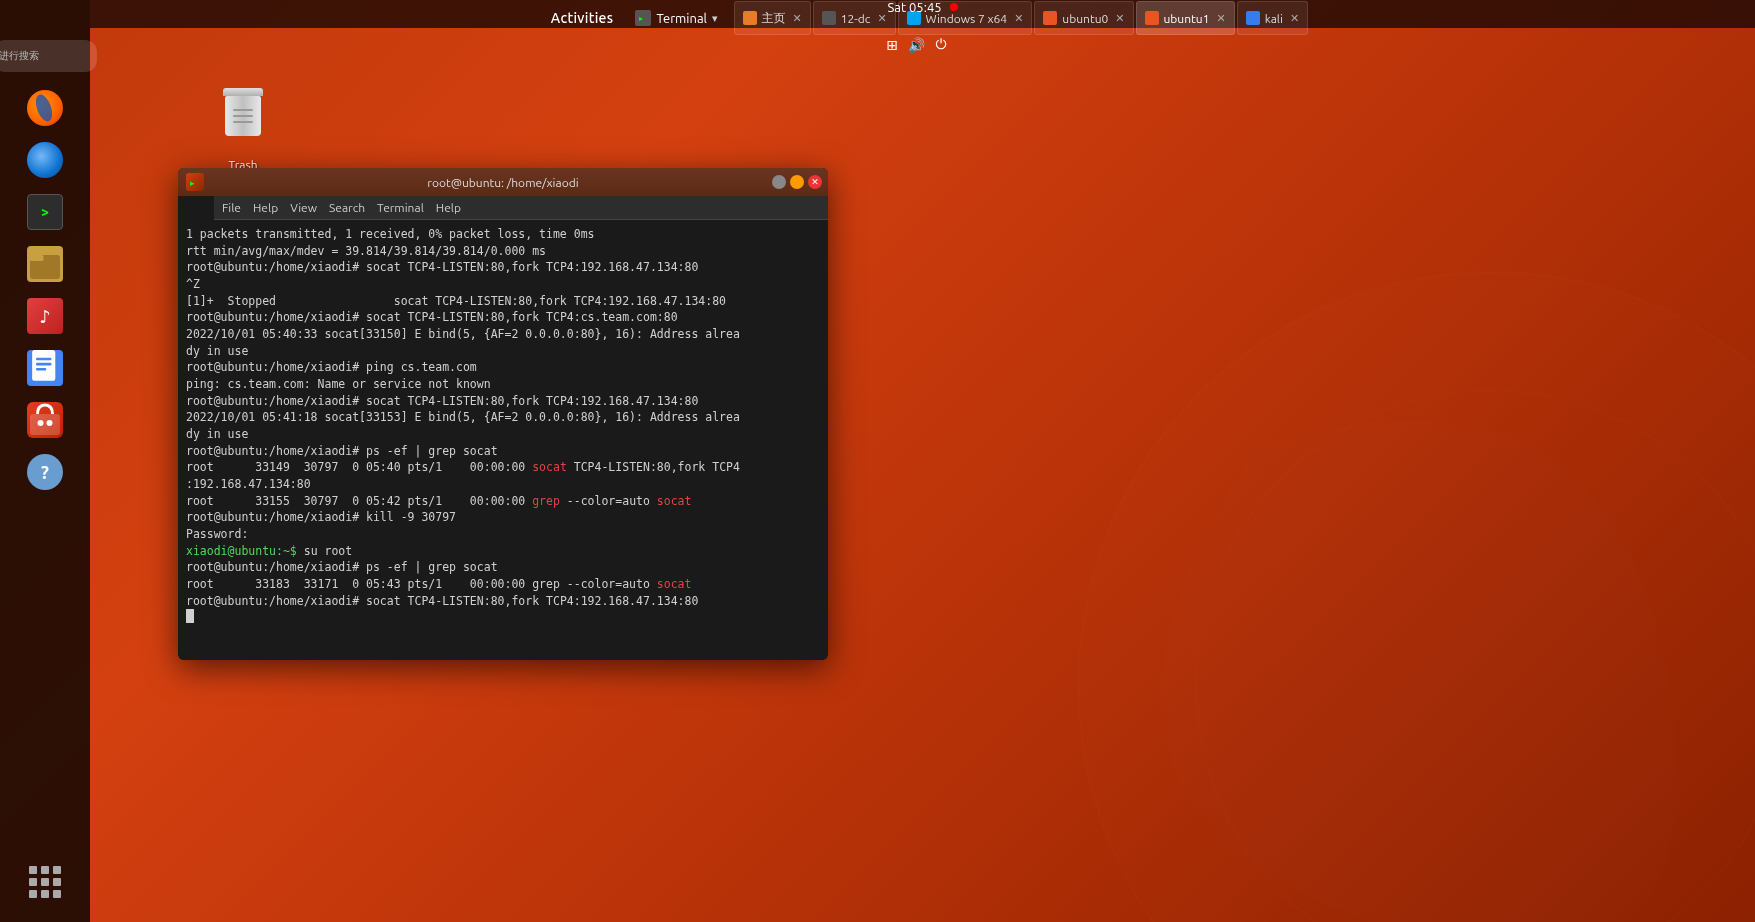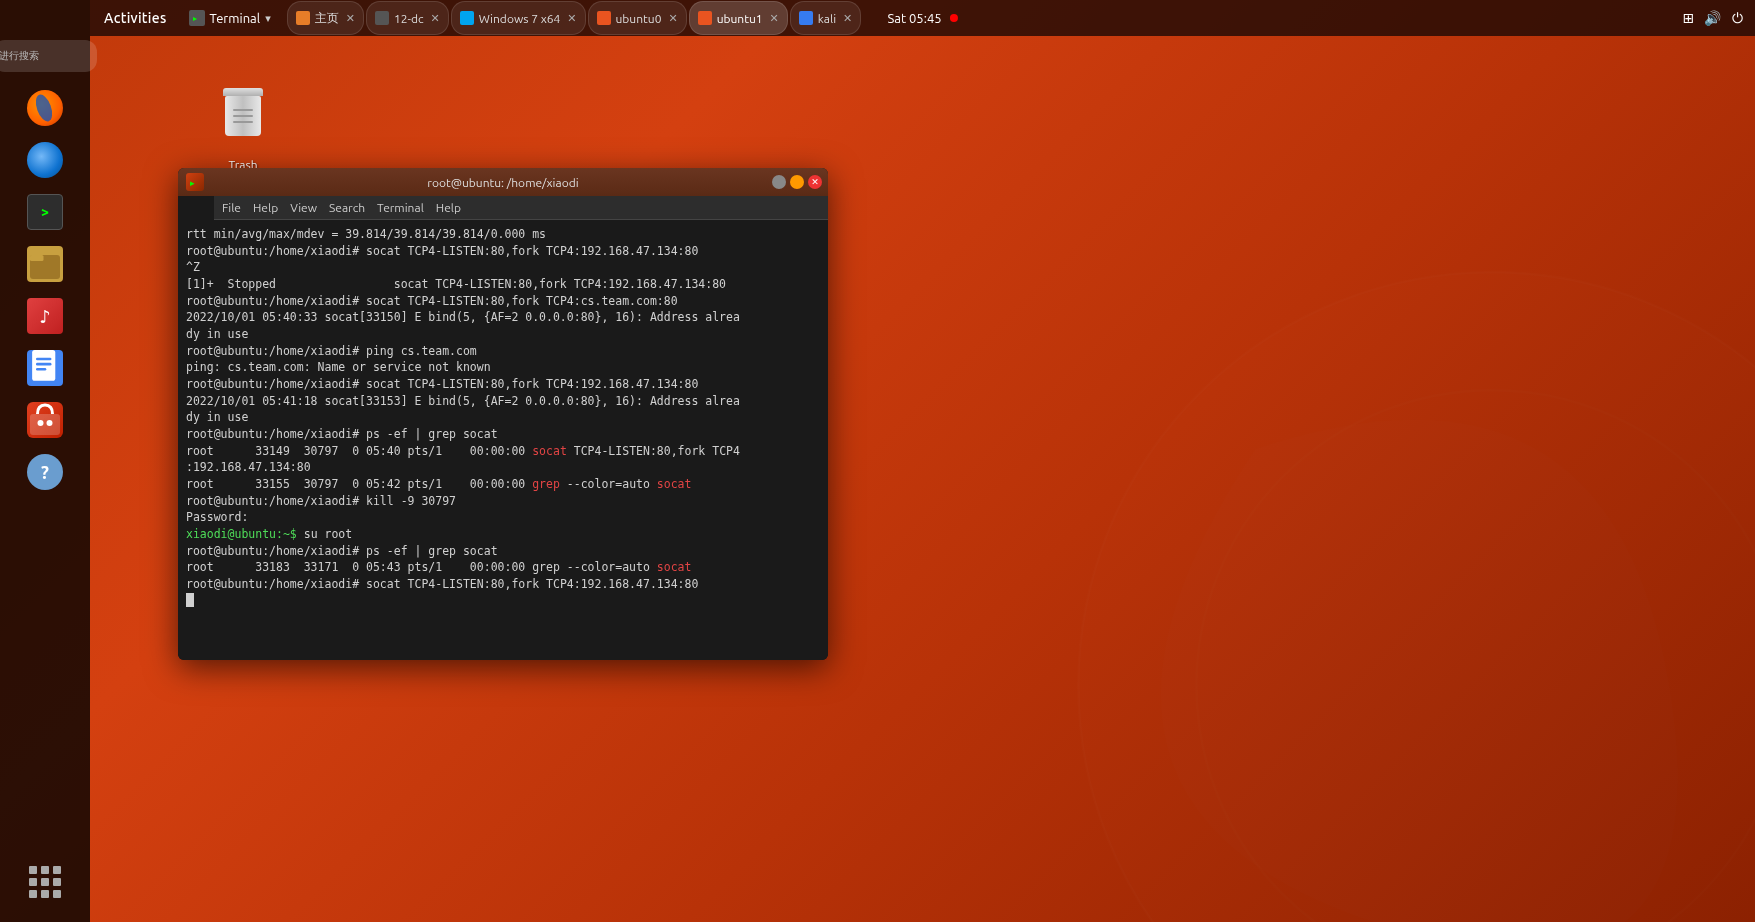--- a/index.html
+++ b/index.html
@@ -11,25 +11,26 @@
       background: linear-gradient(135deg, #c0390a 0%, #d44010 30%, #b83208 60%, #8b2000 100%);
       position: relative;
     }
 
     
     .taskbar {
       position: absolute;
       top: 0;
       left: 90px;
       right: 0;
-      height: 36px;
+      height: 28px;
       background: rgba(30,10,5,0.82);
       display: flex;
       align-items: center;
       z-index: 100;
+      flex-direction: column;
     }
 
     .taskbar-left {
       display: flex;
       align-items: center;
       flex: 1;
     }
 
     .activities-btn {
       color: #fff;
@@ -48,21 +49,21 @@
       align-items: center;
       gap: 2px;
       margin-left: 4px;
     }
 
     .tab {
       display: flex;
       align-items: center;
       height: 28px;
       padding: 16px 8px;
-      border-radius: 14px;
+      border-radius: 3px;
       font-size: 12px;
       color: #ddd;
       cursor: pointer;
       gap: 5px;
       background: rgba(255,255,255,0.08);
       border: 1px solid rgba(255,255,255,0.12);
     }
     .tab.active {
       background: rgba(255,255,255,0.18);
       color: #fff;
@@ -617,20 +618,21 @@
     <div class="terminal-menubar">
       <span class="menu-item">File</span>
       <span class="menu-item">Help</span>
       <span class="menu-item">View</span>
       <span class="menu-item">Search</span>
       <span class="menu-item">Terminal</span>
       <span class="menu-item">Help</span>
     </div>
 
     <div class="terminal-content">
+      <div class="line"><span class="c-white">1 packets transmitted, 1 received, 0% packet loss, time 0ms</span></div>
       <div class="line"><span class="c-white">rtt min/avg/max/mdev = 39.814/39.814/39.814/0.000 ms</span></div>
       <div class="line"><span class="c-white">root@ubuntu:/home/xiaodi# </span><span class="c-white">socat TCP4-LISTEN:80,fork TCP4:192.168.47.134:80</span></div>
       <div class="line"><span class="c-white">^Z</span></div>
       <div class="line"><span class="c-white">[1]+  Stopped                 socat TCP4-LISTEN:80,fork TCP4:192.168.47.134:80</span></div>
       <div class="line"><span class="c-white">root@ubuntu:/home/xiaodi# </span><span class="c-white">socat TCP4-LISTEN:80,fork TCP4:cs.team.com:80</span></div>
       <div class="line"><span class="c-white">2022/10/01 05:40:33 socat[33150] E bind(5, {AF=2 0.0.0.0:80}, 16): Address alrea</span></div>
       <div class="line"><span class="c-white">dy in use</span></div>
       <div class="line"><span class="c-white">root@ubuntu:/home/xiaodi# </span><span class="c-white">ping cs.team.com</span></div>
       <div class="line"><span class="c-white">ping: cs.team.com: Name or service not known</span></div>
       <div class="line"><span class="c-white">root@ubuntu:/home/xiaodi# </span><span class="c-white">socat TCP4-LISTEN:80,fork TCP4:192.168.47.134:80</span></div>

